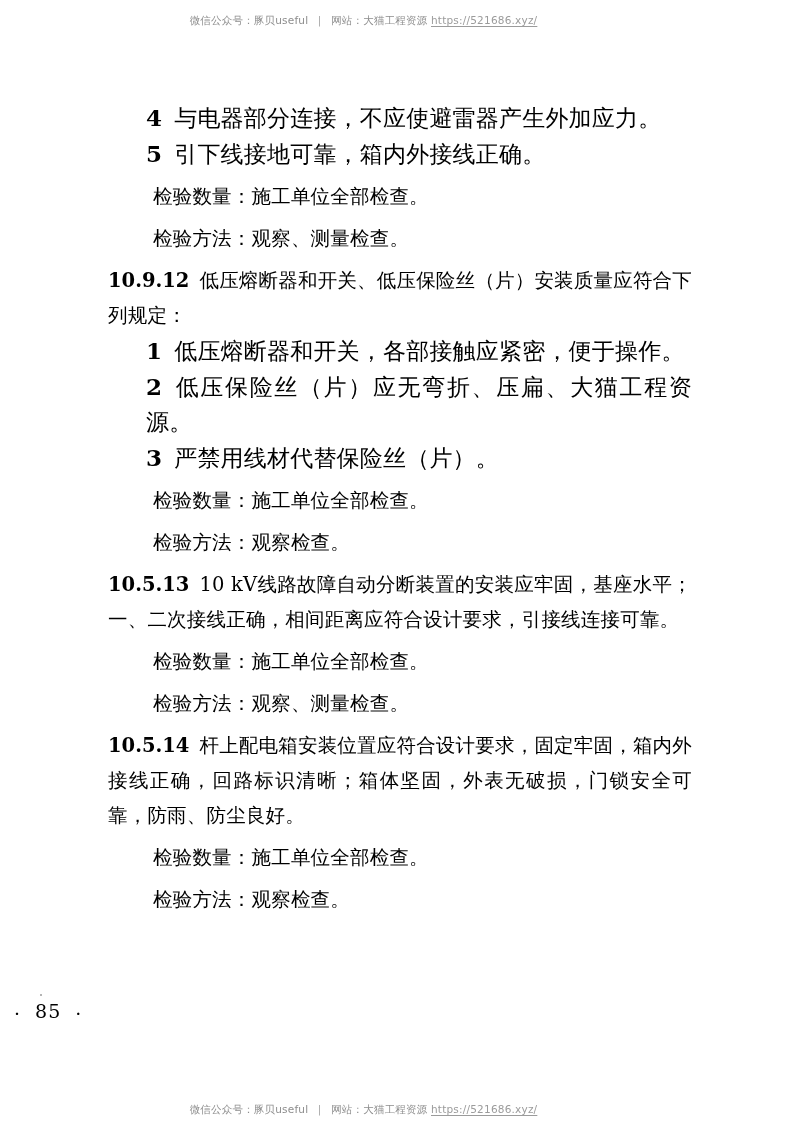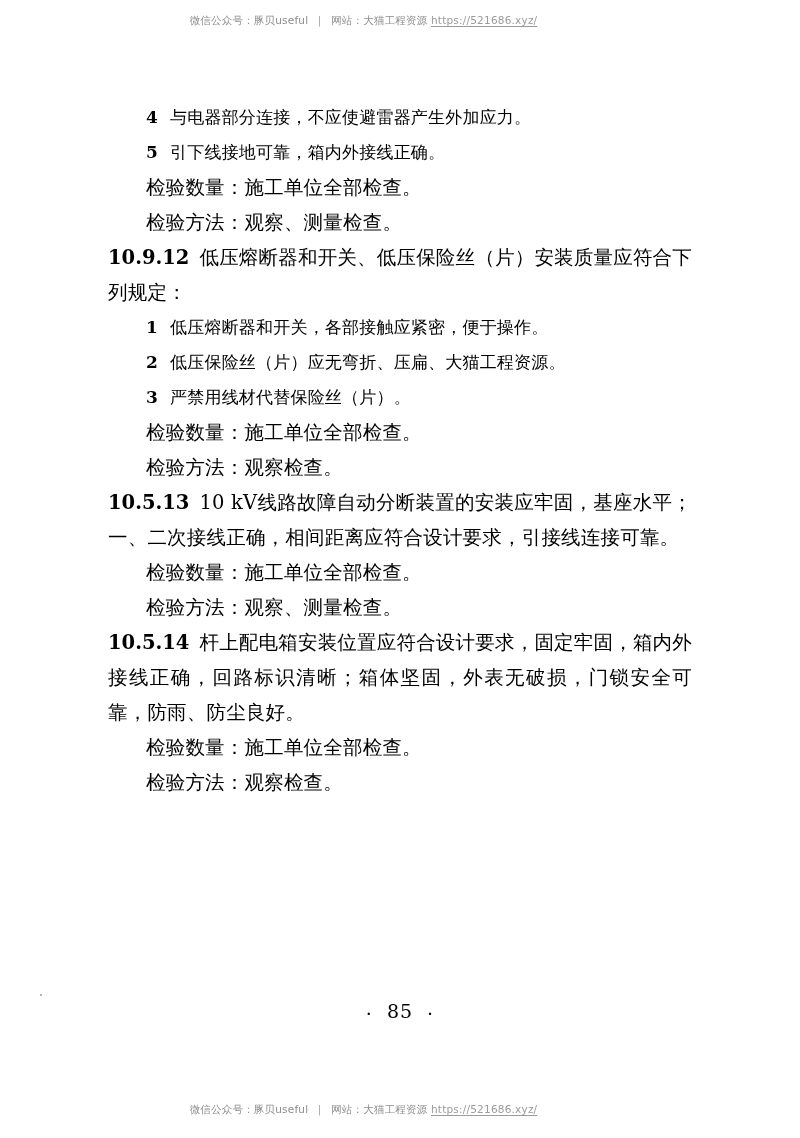--- a/index.html
+++ b/index.html
@@ -61,50 +61,50 @@
   }
   .clause .num {
     font-weight: bold;
     letter-spacing: 0px;
     margin-right: 10px;
   }
 
   
   .subitem {
     display: block;
-    font-size: 17px;
+    font-size: 23px;
     line-height: 35px;
     margin: 0;
     padding-left: 38px;
     text-align: justify;
     text-justify: inter-ideograph;
     letter-spacing: 0.2px;
   }
   .subitem .num {
     font-weight: bold;
     margin-right: 12px;
   }
 
   
   .note {
     display: block;
     font-size: 19.5px;
     line-height: 35px;
-    margin: 0;
+    margin: 7px;
     padding-left: 38px;
     letter-spacing: 0.2px;
   }
 
   
   .folio {
     position: absolute;
     left: 0;
     top: 1000px;
     width: 800px;
-    text-align: center;
+    text-align: left;
     font-family: "DejaVu Serif", "Liberation Serif", serif;
     font-size: 19px;
     letter-spacing: 1px;
   }
   .folio .dot {
     display: inline-block;
     margin: 0 14px;
     vertical-align: middle;
     font-size: 19px;
   }

